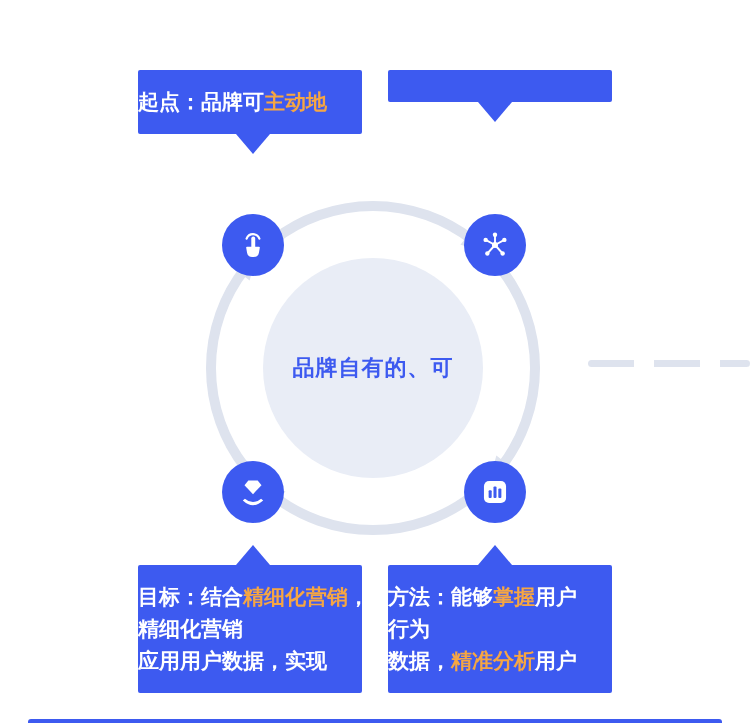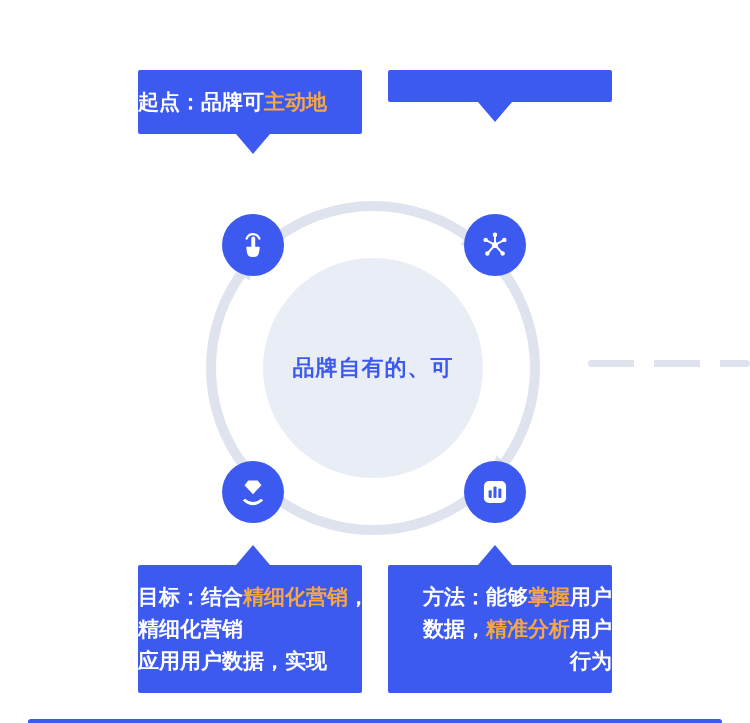--- a/index.html
+++ b/index.html
@@ -42,21 +42,21 @@
   .callout{
     position:absolute;width:224px;background:var(--blue);color:#fff;font-weight:bold;
     font-size:21px;line-height:32px;padding:16px 0;box-sizing:border-box;
     border-radius:2px;z-index:4;
   }
   .callout .line{white-space:nowrap;}
   .seg-o{color:var(--orange);}
   .callout.tl{left:138px;top:70px;}
   .callout.tr{left:388px;top:70px;}
   .callout.bl{left:138px;top:565px;}
-  .callout.br{left:388px;top:565px;text-align:right;}
+  .callout.br{left:388px;top:565px;}
   .pointer{position:absolute;width:0;height:0;border-left:17px solid transparent;border-right:17px solid transparent;}
   .pointer.down{border-top:20px solid var(--blue);top:100%;}
   .pointer.up{border-bottom:20px solid var(--blue);bottom:100%;}
   
   .dashes{
     position:absolute;left:588px;top:360px;width:162px;height:7px;
     background:repeating-linear-gradient(90deg,var(--arrow) 0 46px,transparent 46px 66px);
     border-radius:4px;
   }
   .bottom-strip{
@@ -147,22 +147,22 @@
         <div class="line"><span>目标：结合</span><span class="seg-o">精细化营销</span><span>，</span></div>
         <div class="line"><span>精细化营销</span></div>
         <div class="line"><span>应用用户数据，实现</span></div>
       </div>
     <div class="pointer up" style="left:98px"></div>
   </div>
 
   <div class="callout br">
     <div>
         <div class="line"><span>方法：能够</span><span class="seg-o">掌握</span><span>用户</span></div>
+        <div class="line"><span>行为</span></div>
         <div class="line"><span>数据，</span><span class="seg-o">精准分析</span><span>用户</span></div>
-        <div class="line"><span>行为</span></div>
       </div>
     <div class="pointer up" style="left:90px"></div>
   </div>
 
   <div class="dashes"></div>
 
   <div class="bottom-strip"></div>
 
 </div>
 

